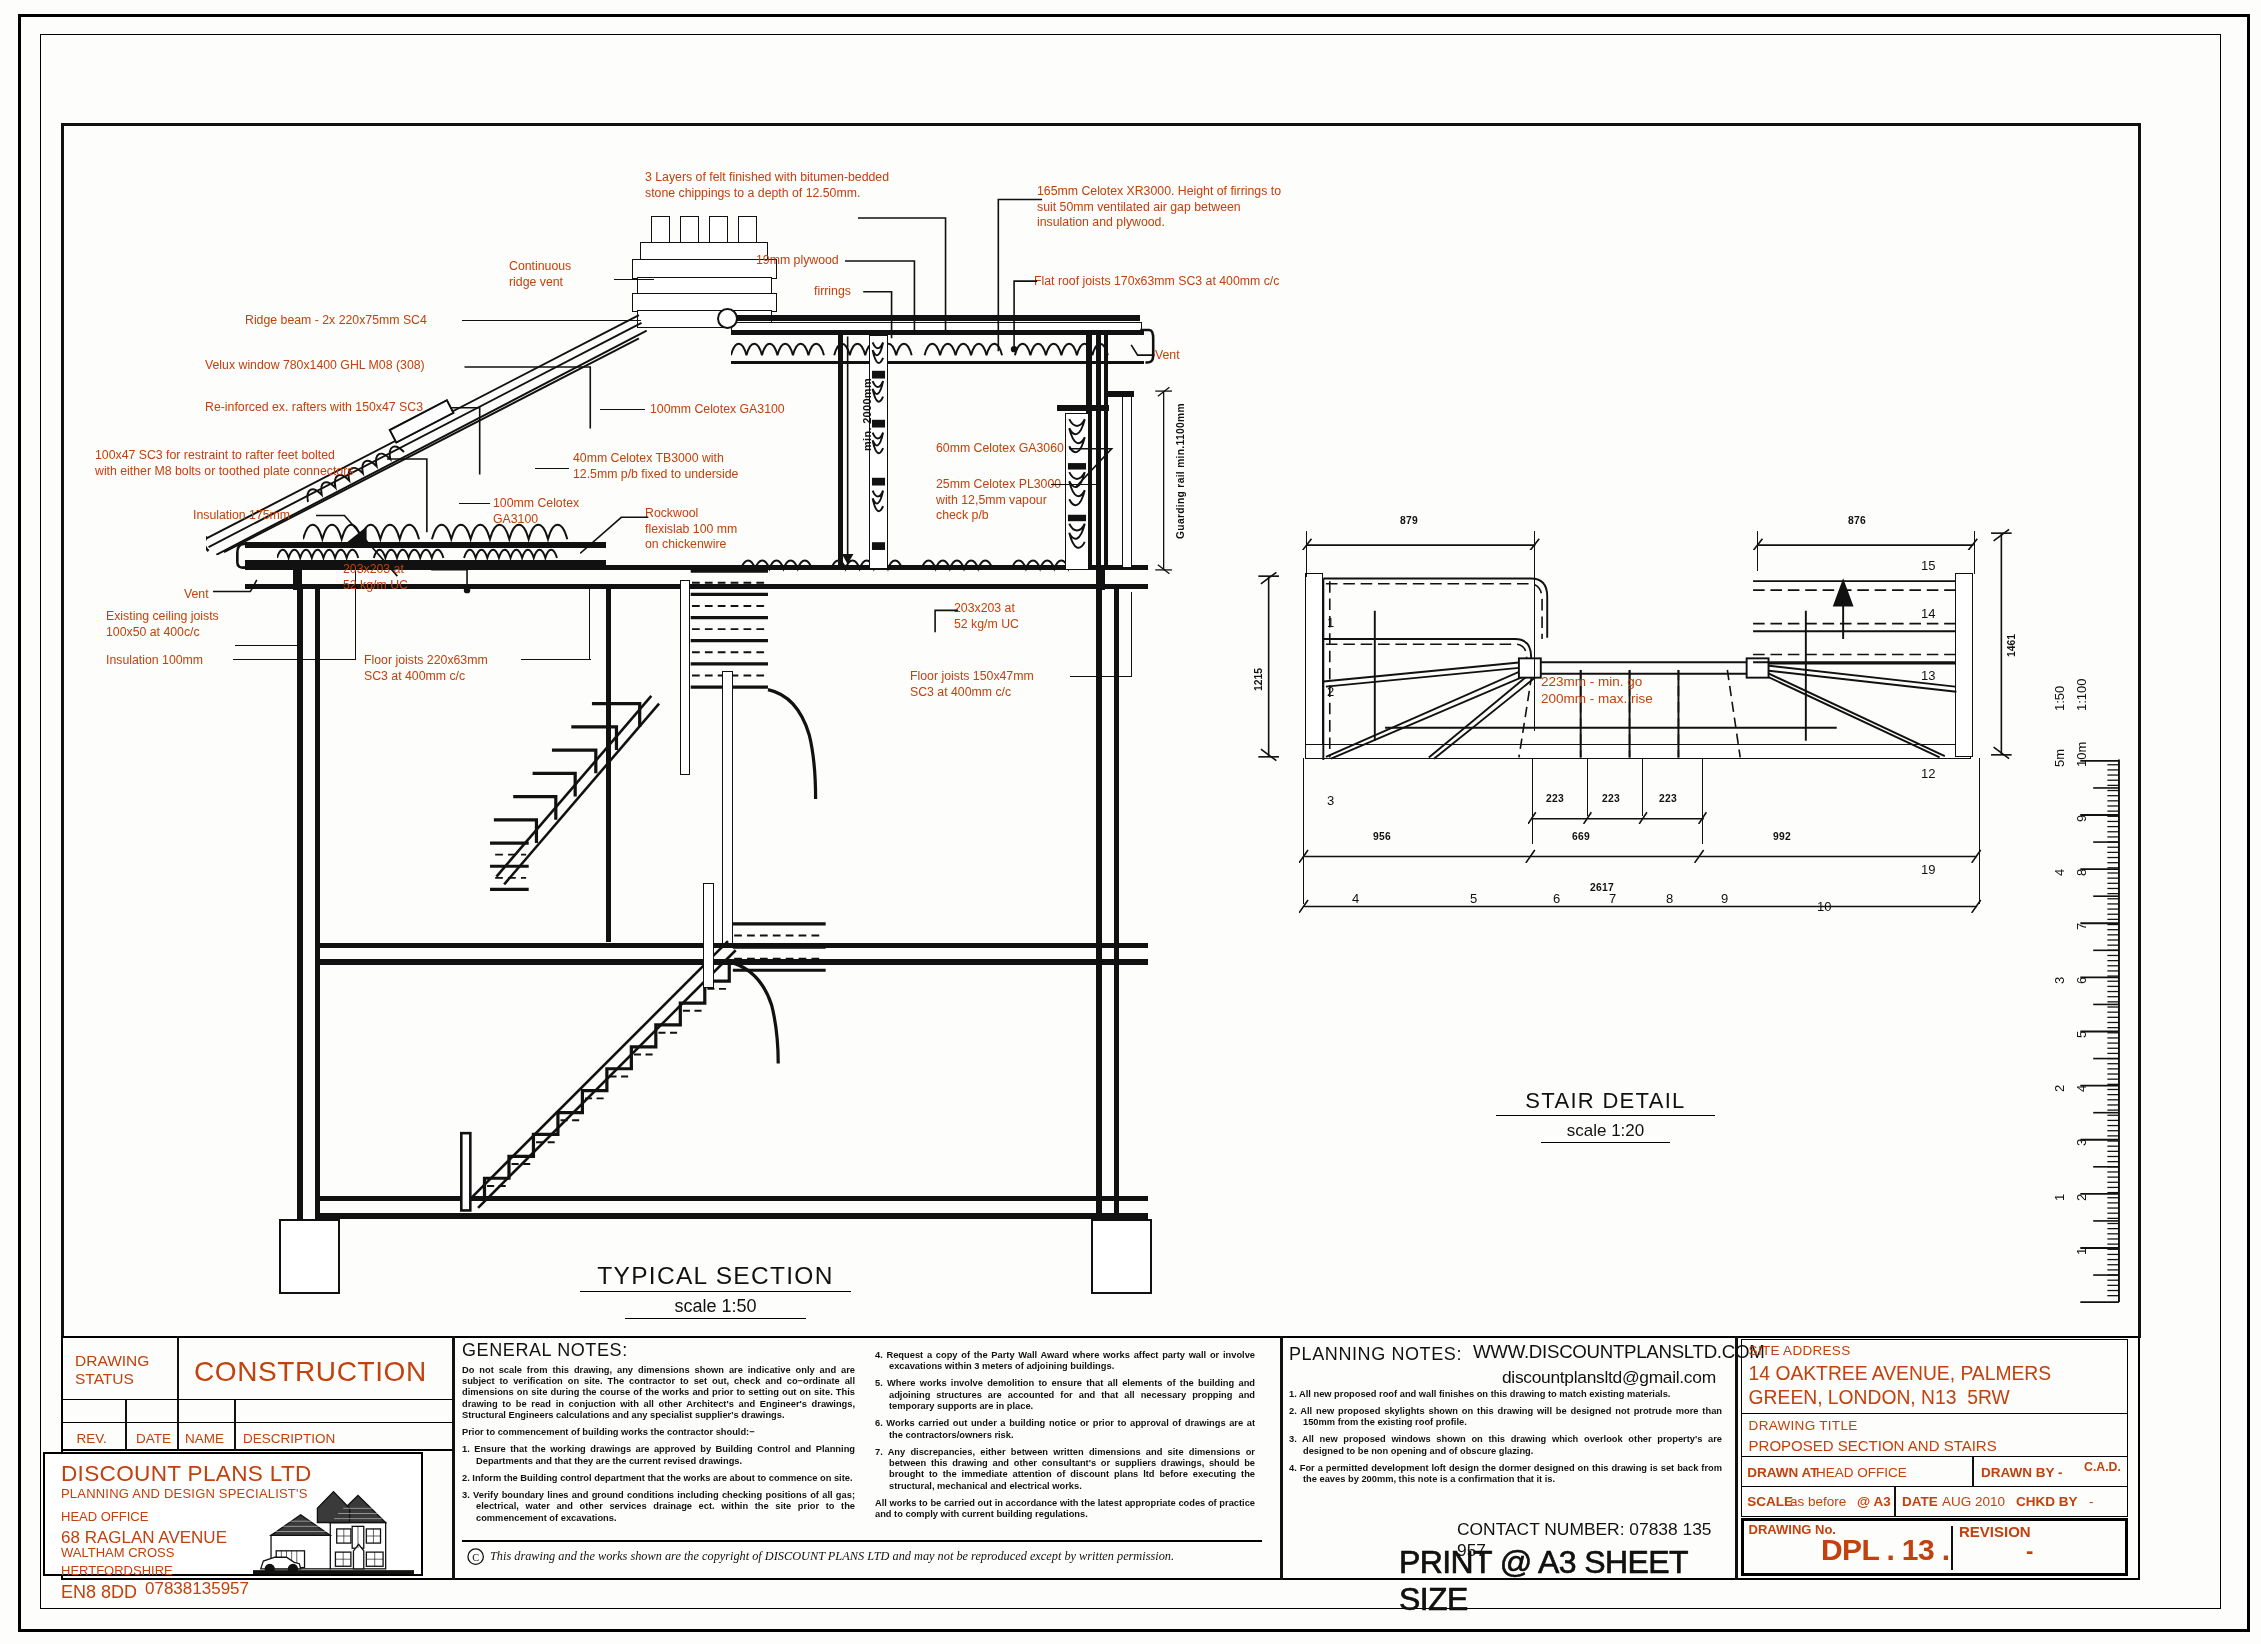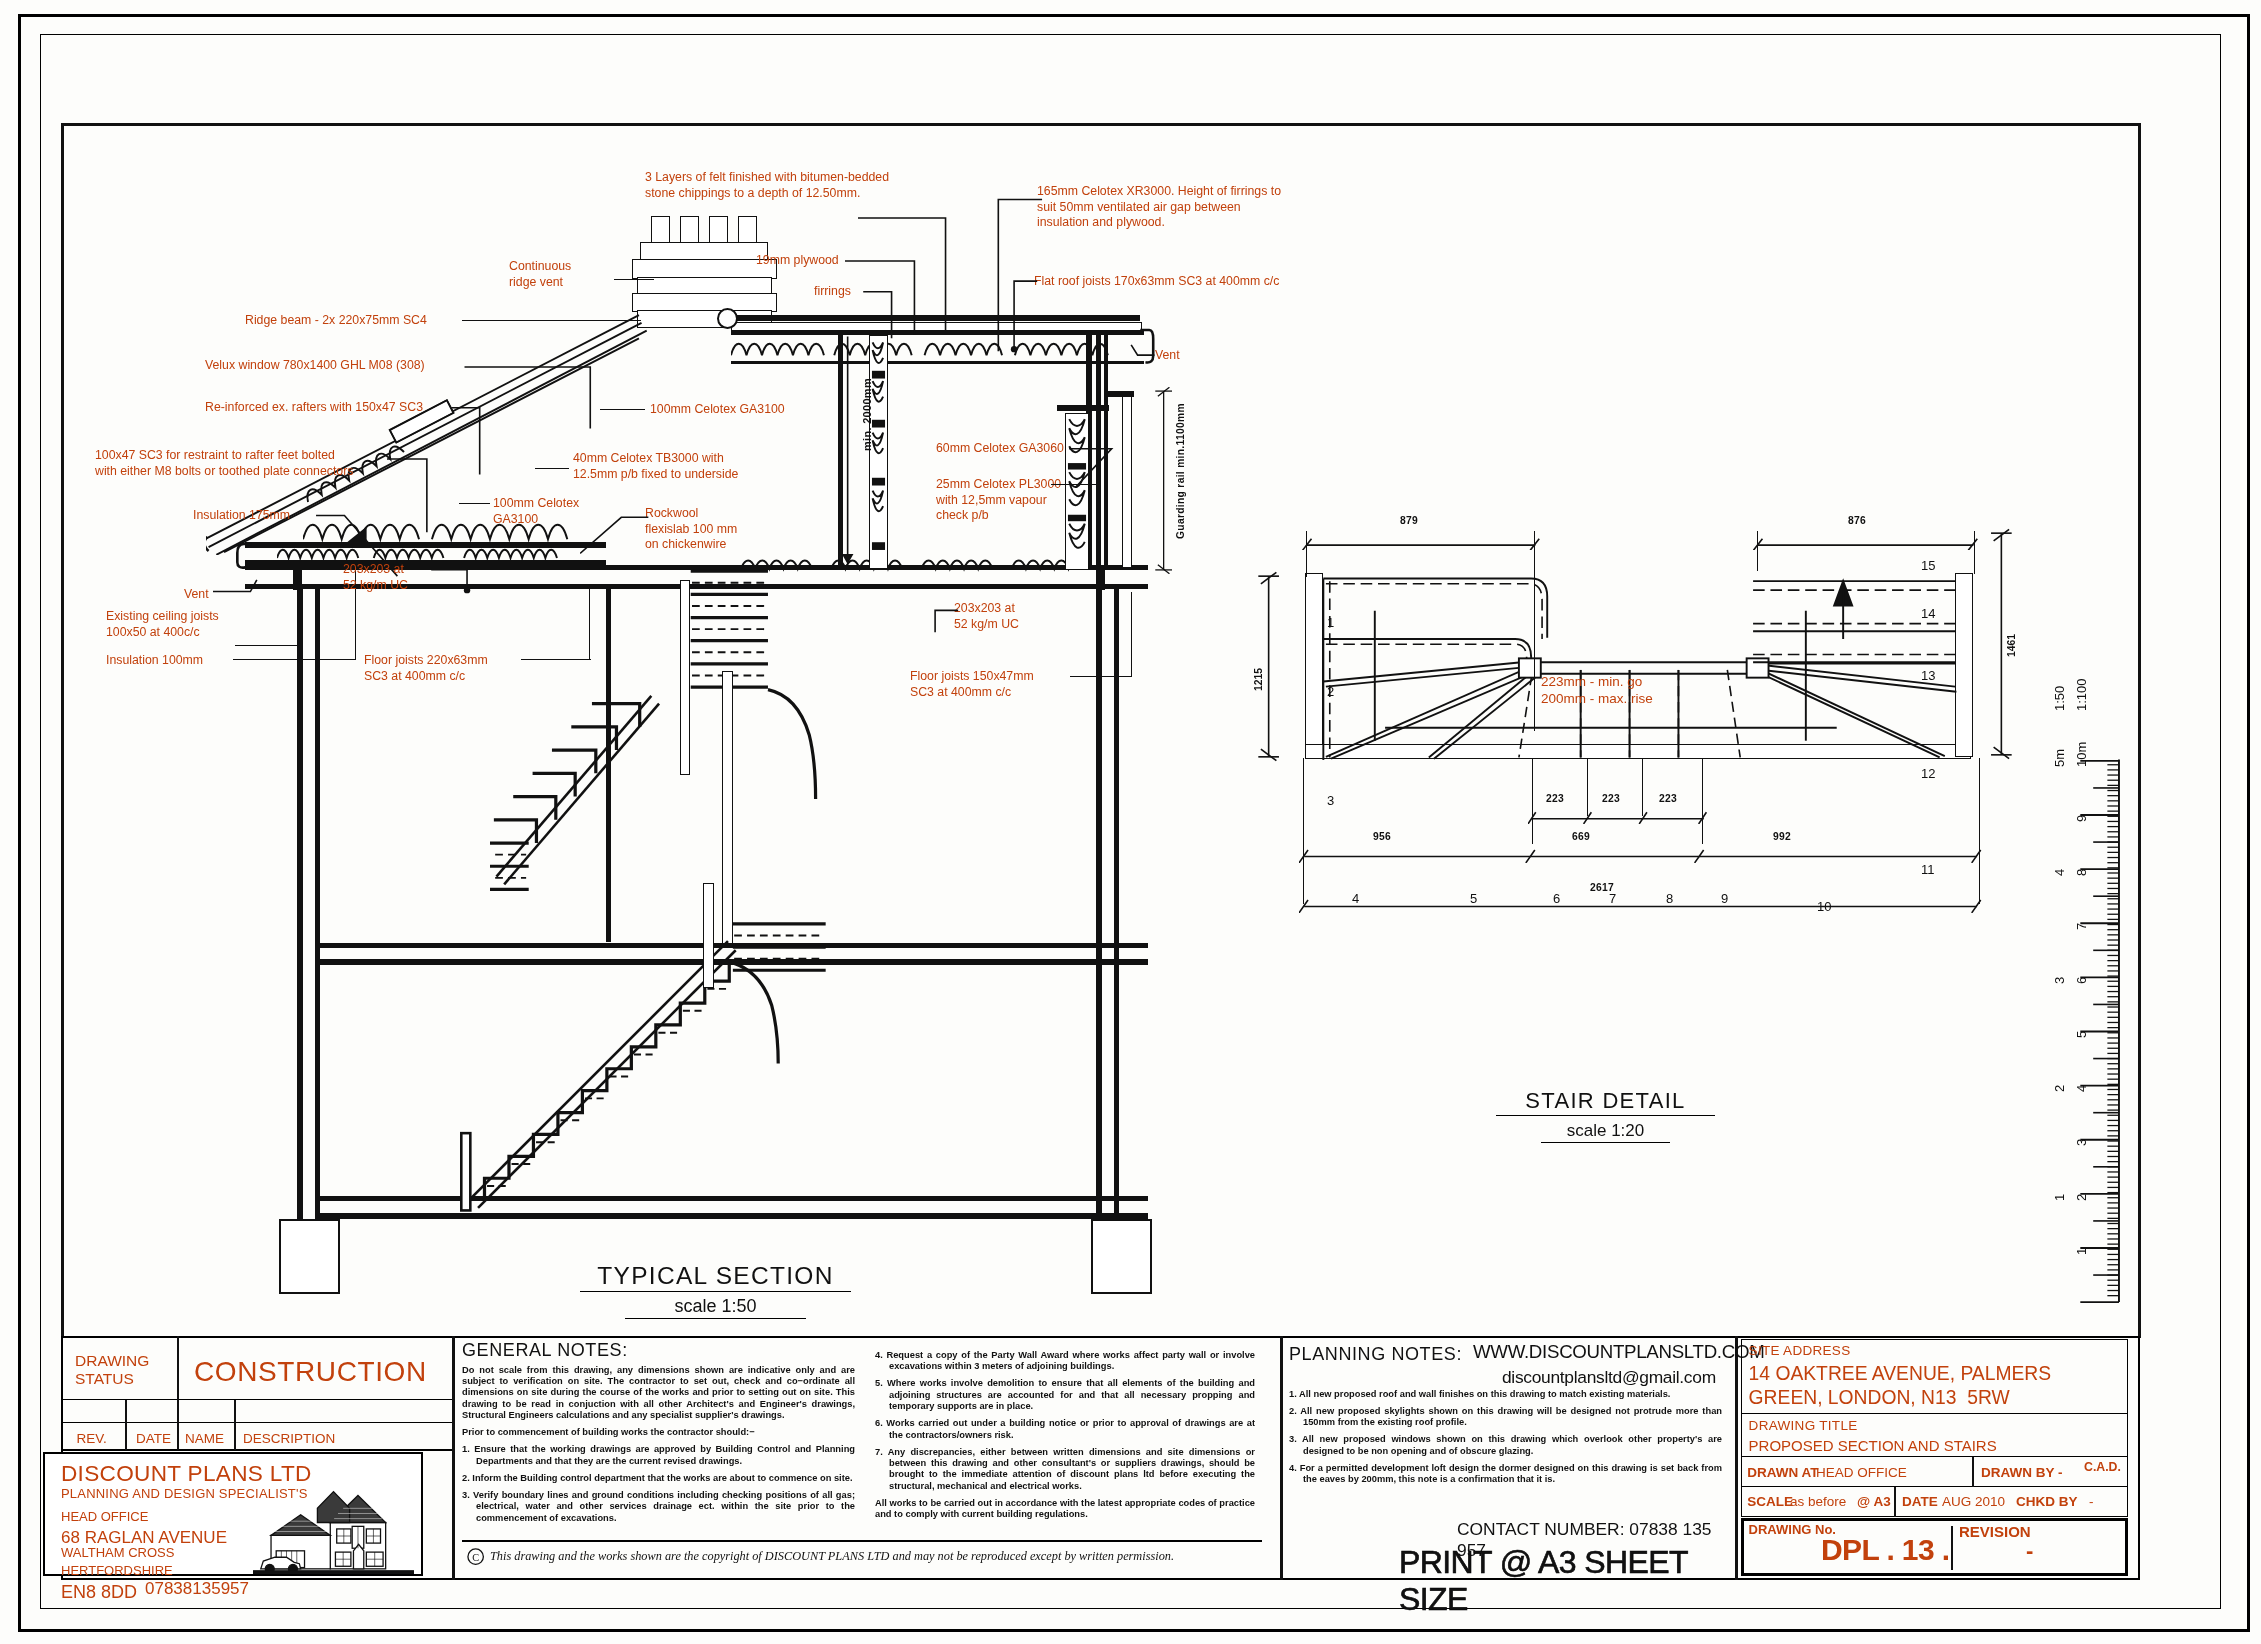--- a/index.html
+++ b/index.html
@@ -527,21 +527,21 @@
     <div class="stnum" style="left:83px;top:106px;">1</div>
     <div class="stnum" style="left:83px;top:175px;">2</div>
     <div class="stnum" style="left:83px;top:284px;">3</div>
     <div class="stnum" style="left:108px;top:382px;">4</div>
     <div class="stnum" style="left:226px;top:382px;">5</div>
     <div class="stnum" style="left:309px;top:382px;">6</div>
     <div class="stnum" style="left:365px;top:382px;">7</div>
     <div class="stnum" style="left:422px;top:382px;">8</div>
     <div class="stnum" style="left:477px;top:382px;">9</div>
     <div class="stnum" style="left:573px;top:382px;margin-top:8px;">10</div>
-    <div class="stnum" style="left:677px;top:353px;">11</div>
+    <div class="stnum" style="left:677px;top:353px;">19</div>
     <div class="stnum" style="left:677px;top:257px;">12</div>
     <div class="stnum" style="left:677px;top:159px;">13</div>
     <div class="stnum" style="left:677px;top:97px;">14</div>
     <div class="stnum" style="left:677px;top:49px;">15</div>
 
     <svg style="position:absolute;left:58px;top:22px;width:239px;height:19.3px;" viewBox="0 0 370 30">
       <line x1="6" y1="22" x2="362" y2="22" stroke="#111" stroke-width="2.5"></line>
       <path d="M0 30 L14 12 M354 30 L368 12" stroke="#111" stroke-width="2.5"></path>
     </svg>
     <div class="dim" style="left:156px;top:6.4px;">879</div>

